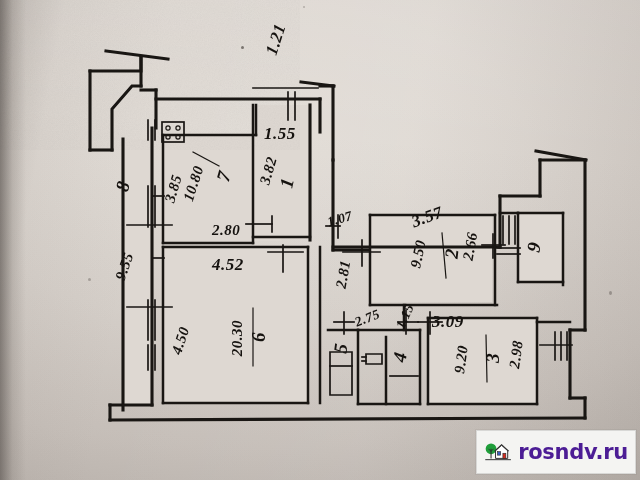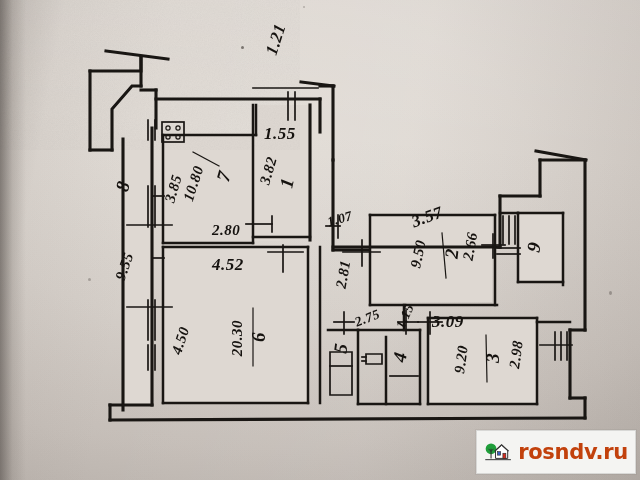--- a/index.html
+++ b/index.html
@@ -50,21 +50,21 @@
   .rnum{ font-size:19px; }
 
   
   #wm{
     position:absolute;left:476px;top:430px;width:160px;height:44px;
     background:#f4f4f2;border:1px solid #d8d8d6;
     display:flex;align-items:center;gap:6px;padding:0 7px;box-sizing:border-box;
     box-shadow:0 0 0 1px rgba(0,0,0,.04);
   }
   #wm .wmtext{
-    font-family:"DejaVu Sans",sans-serif;font-weight:700;font-size:21px;color:#c2410c;
+    font-family:"DejaVu Sans",sans-serif;font-weight:700;font-size:21px;color:#4c1d95;
     letter-spacing:-.3px;line-height:1;
   }
   .speck{position:absolute;border-radius:50%;background:rgba(40,34,30,.55);}
 </style>
 </head>
 <body>
 
 <div id="stage">
 
   <div id="paper"></div>

